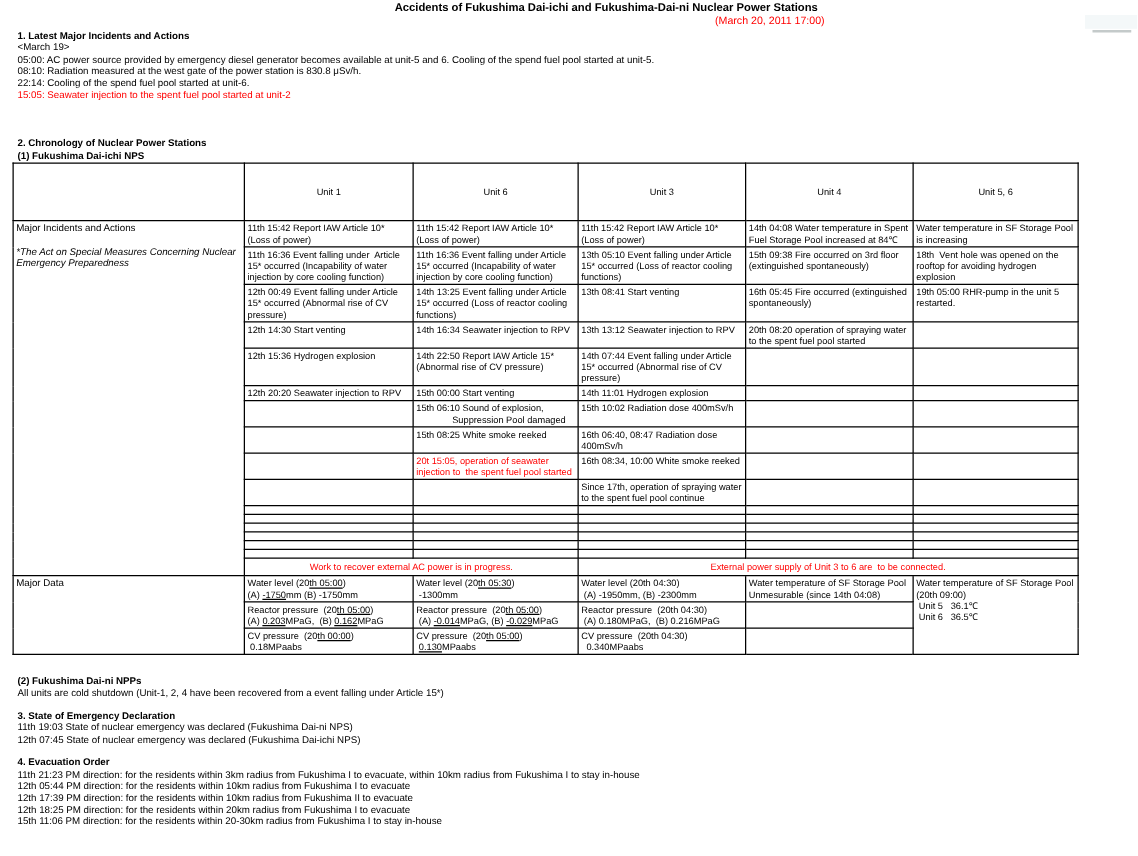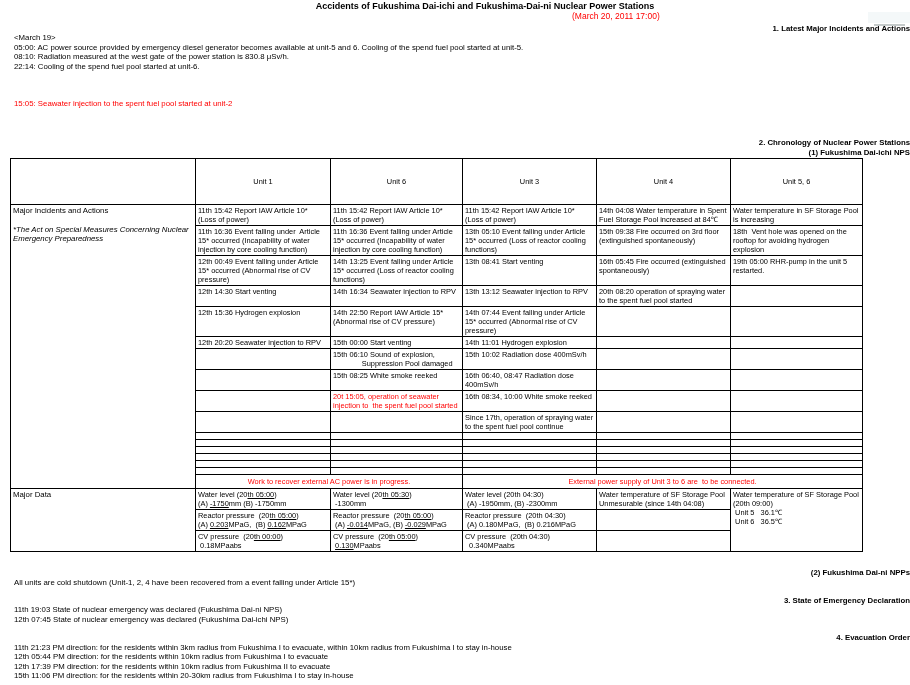--- a/index.html
+++ b/index.html
@@ -8,22 +8,22 @@
     position:relative; width:910px; height:685px; background:#ffffff;
     font-family:"Liberation Sans", sans-serif; color:#000; overflow:hidden;
   }
   .title {
     position:relative; left:30px; width:910px; margin-top:1px;
     text-align:center; font-weight:bold; font-size:9px;
   }
   .report-date { margin-left:572px; color:#ff0000; font-size:8.5px; height:11px; }
   .sec { margin-left:14px; font-size:7.8px; line-height:9.4px; }
   .sec1 { margin-top:2px; }
-  .bold { font-weight:bold;text-align:right; }
-  .red { color:#ff0000;margin-top:28px; }
+  .bold { font-weight:bold; }
+  .red { color:#ff0000; }
   .gap-top { margin-top:9px; }
   .sec2-head { margin-top:30px; }
   table.chrono {
     margin-left:10px; margin-top:1px; border-collapse:collapse; table-layout:fixed;
     font-size:7.4px; line-height:9px;
   }
   table.chrono td {
     border:1px solid #000; vertical-align:top; padding:1px 2px;
     white-space:pre-wrap; word-wrap:break-word; overflow:hidden;
   }
@@ -249,16 +249,17 @@
     <div class="bold">3. State of Emergency Declaration</div>
     <div>11th 19:03  State of nuclear emergency was declared (Fukushima Dai-ni NPS)</div>
     <div>12th 07:45  State of nuclear emergency was declared (Fukushima Dai-ichi NPS)</div>
   </div>
 
   <div class="sec gap8">
     <div class="bold">4. Evacuation Order</div>
     <div>11th 21:23  PM direction: for the residents within 3km radius from Fukushima I to evacuate, within 10km radius from Fukushima I to stay in-house</div>
     <div>12th 05:44  PM direction: for the residents within 10km radius from Fukushima I to evacuate</div>
     <div>12th 17:39  PM direction: for the residents within 10km radius from Fukushima II to evacuate</div>
+    <div>12th 18:25  PM direction: for the residents within 20km radius from Fukushima I to evacuate</div>
     <div>15th 11:06  PM direction: for the residents within 20-30km radius from Fukushima I to stay in-house</div>
   </div>
 
 </div>
 
 </body></html>

